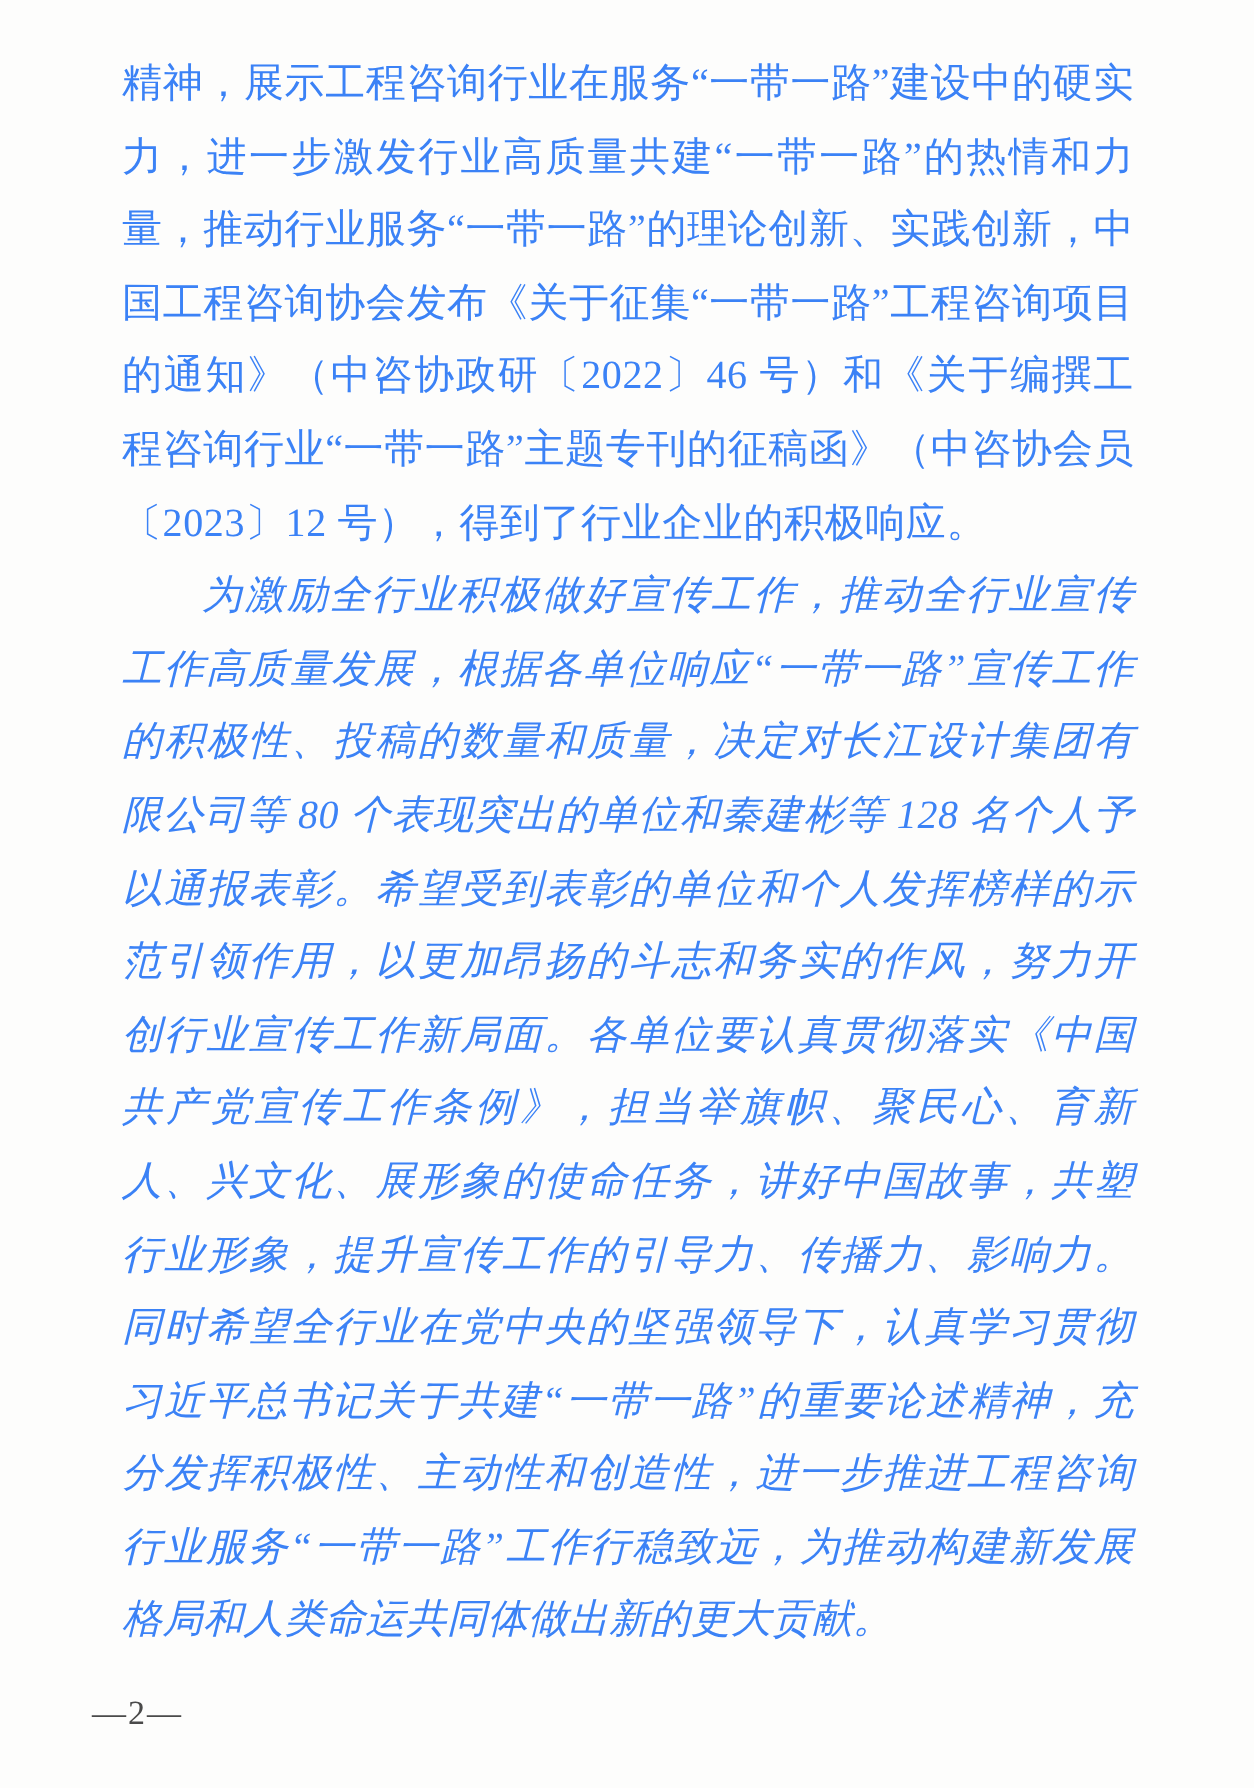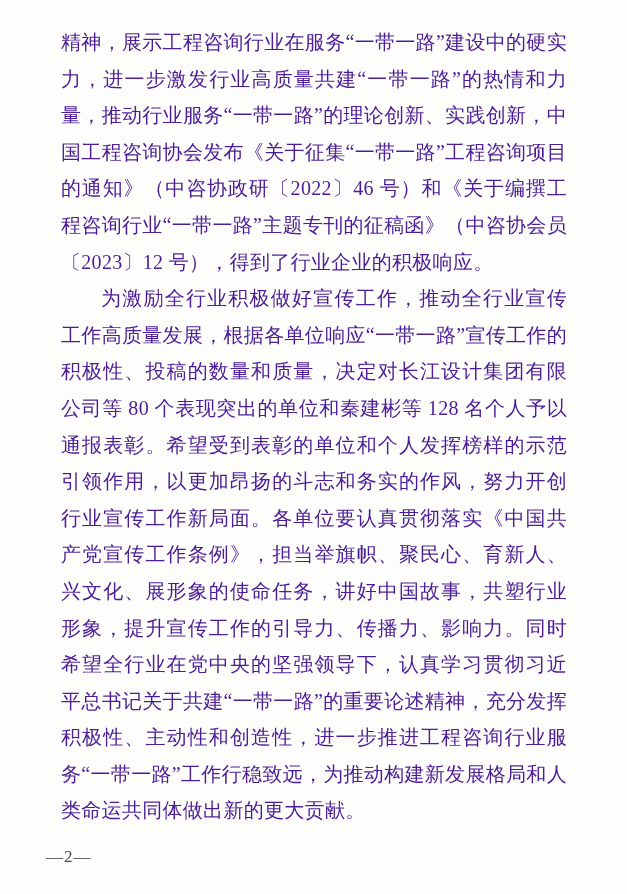--- a/index.html
+++ b/index.html
@@ -18,28 +18,29 @@
   .doc-body {
     position: absolute;
     top: 24px;
     left: 61px;
     width: 506px;
   }
   .para {
     margin: 0;
     font-size: 20px;
     line-height: 36.6px;
-    color: #4c1d95;
+    color: #3b82f6;
     text-align: justify;
     text-justify: inter-ideograph;
     letter-spacing: 0.3px;
     word-break: break-all;
   }
   .para.indent {
     text-indent: 2em;
+    font-style: italic;
   }
   .page-number {
     position: absolute;
     left: 46px;
     top: 847px;
     font-size: 17px;
     color: #4a4a4a;
     letter-spacing: 1px;
   }
 </style>

